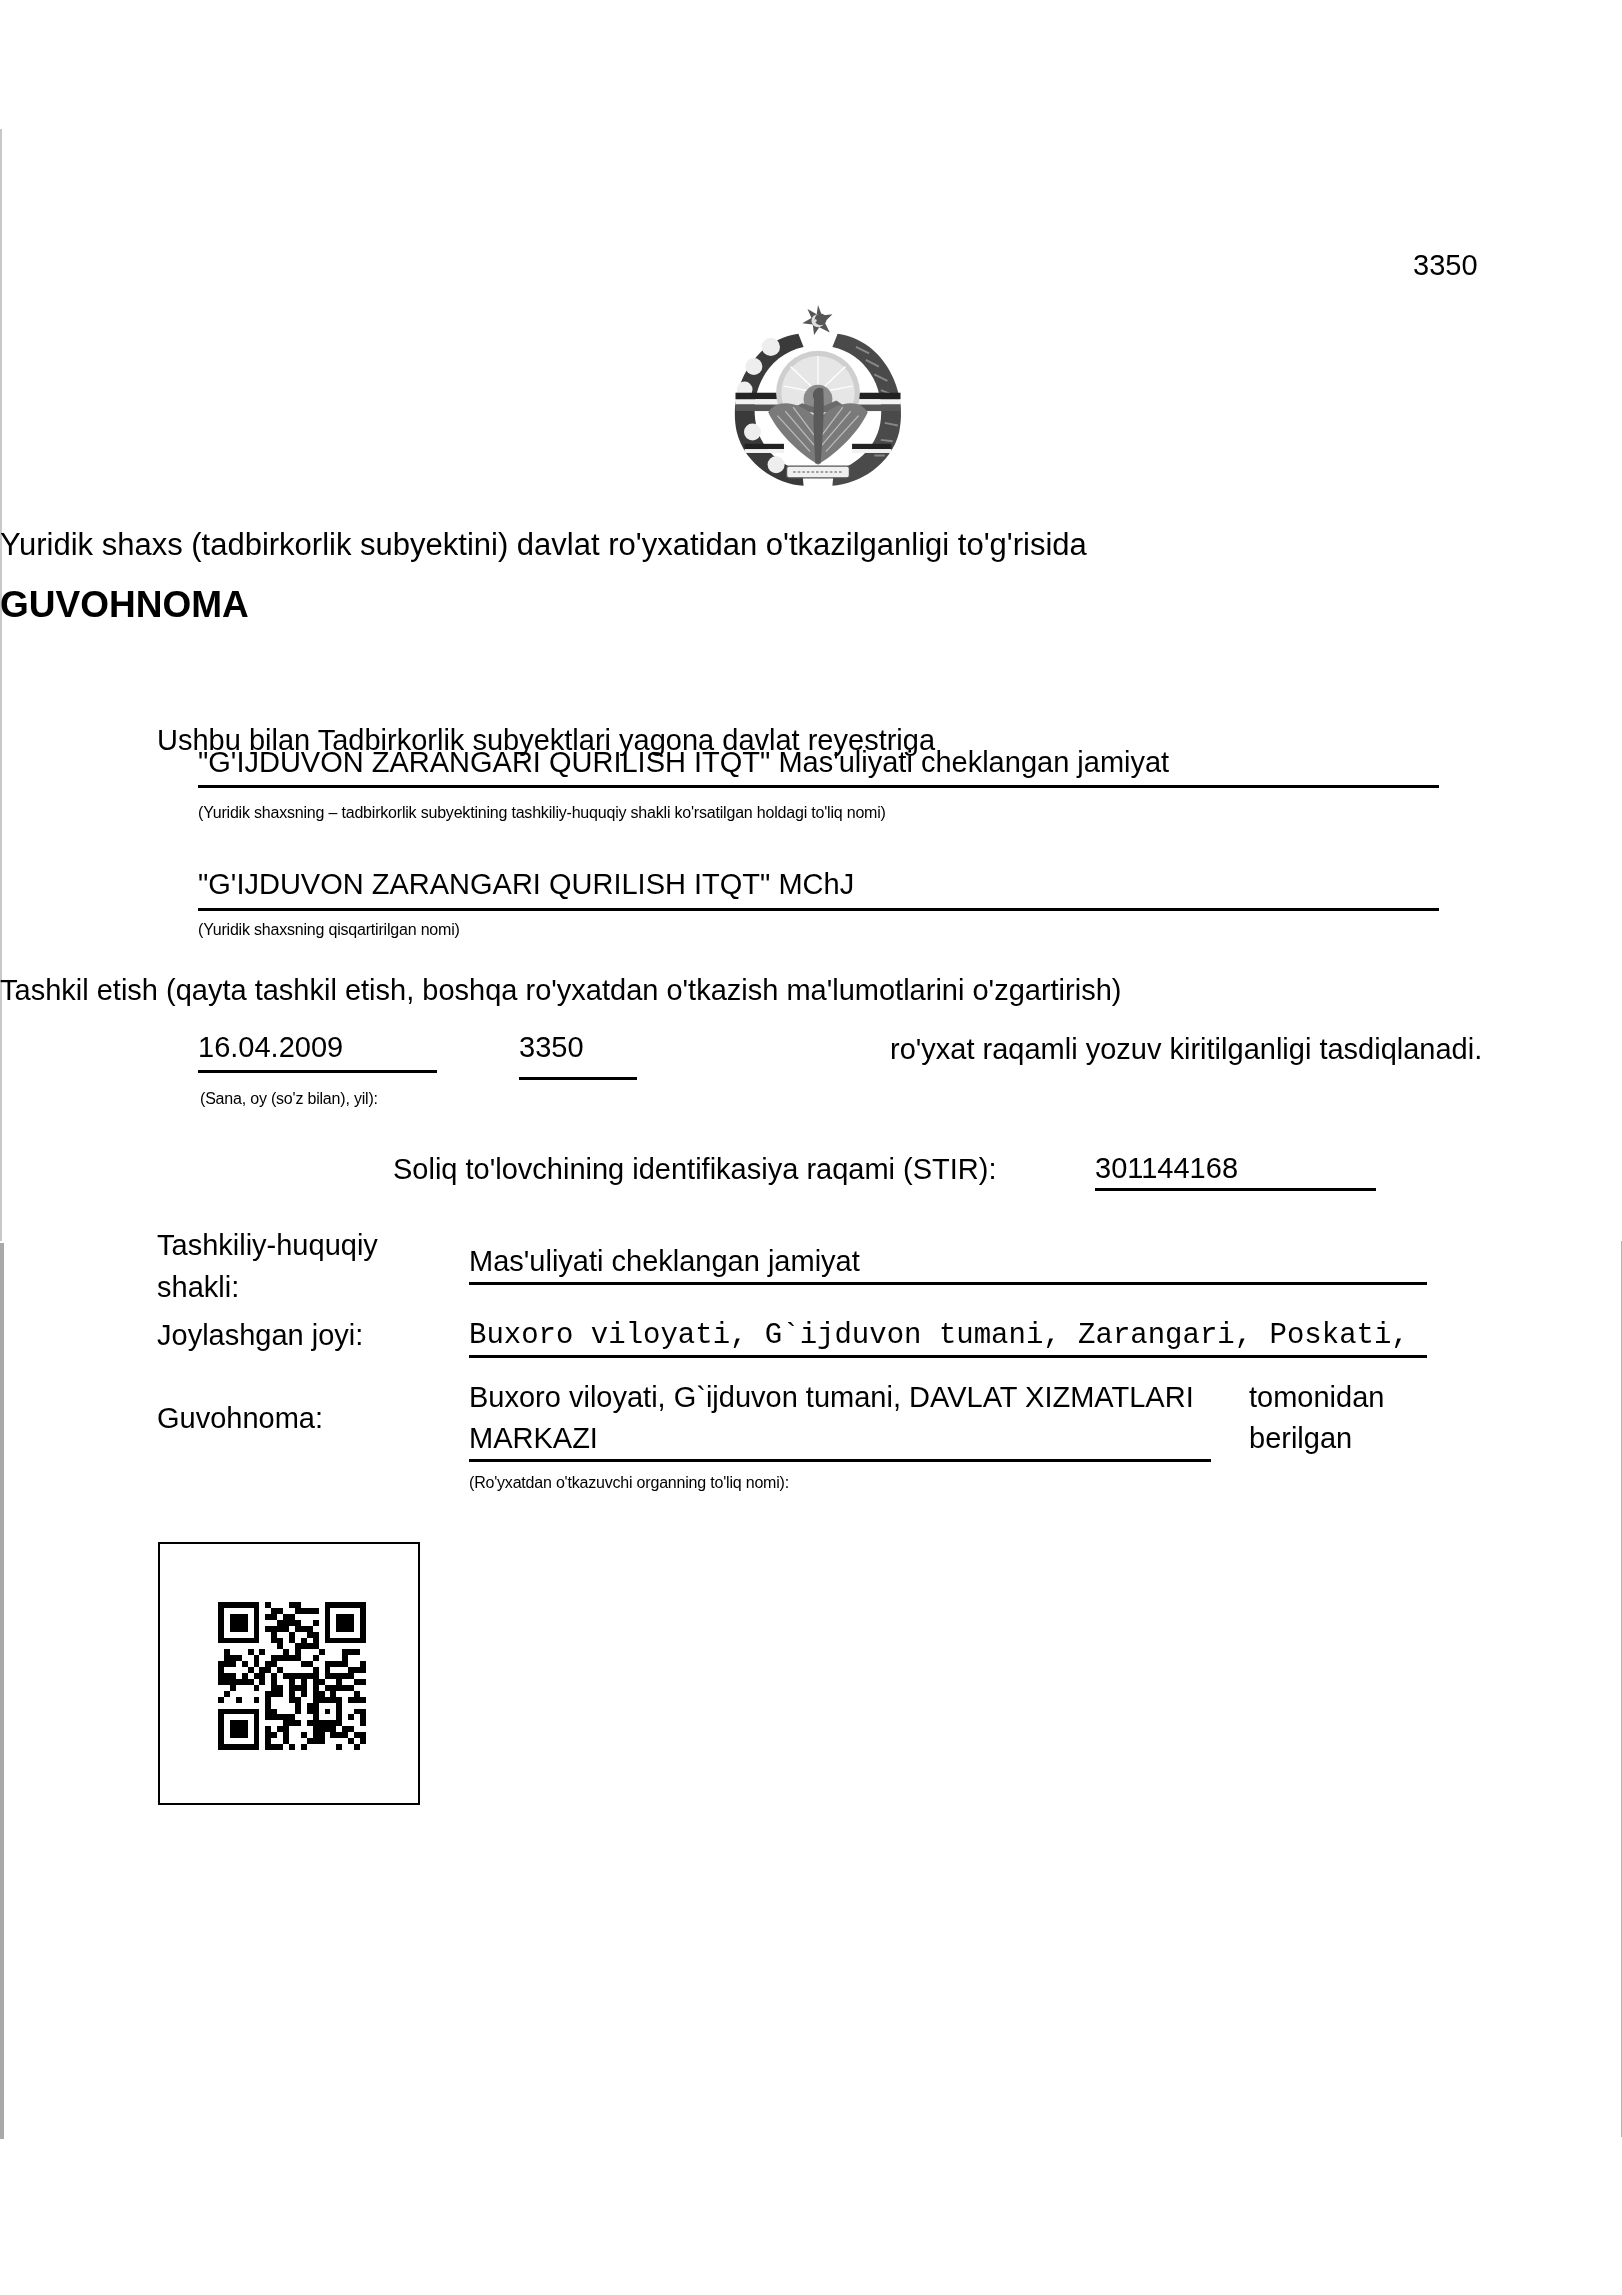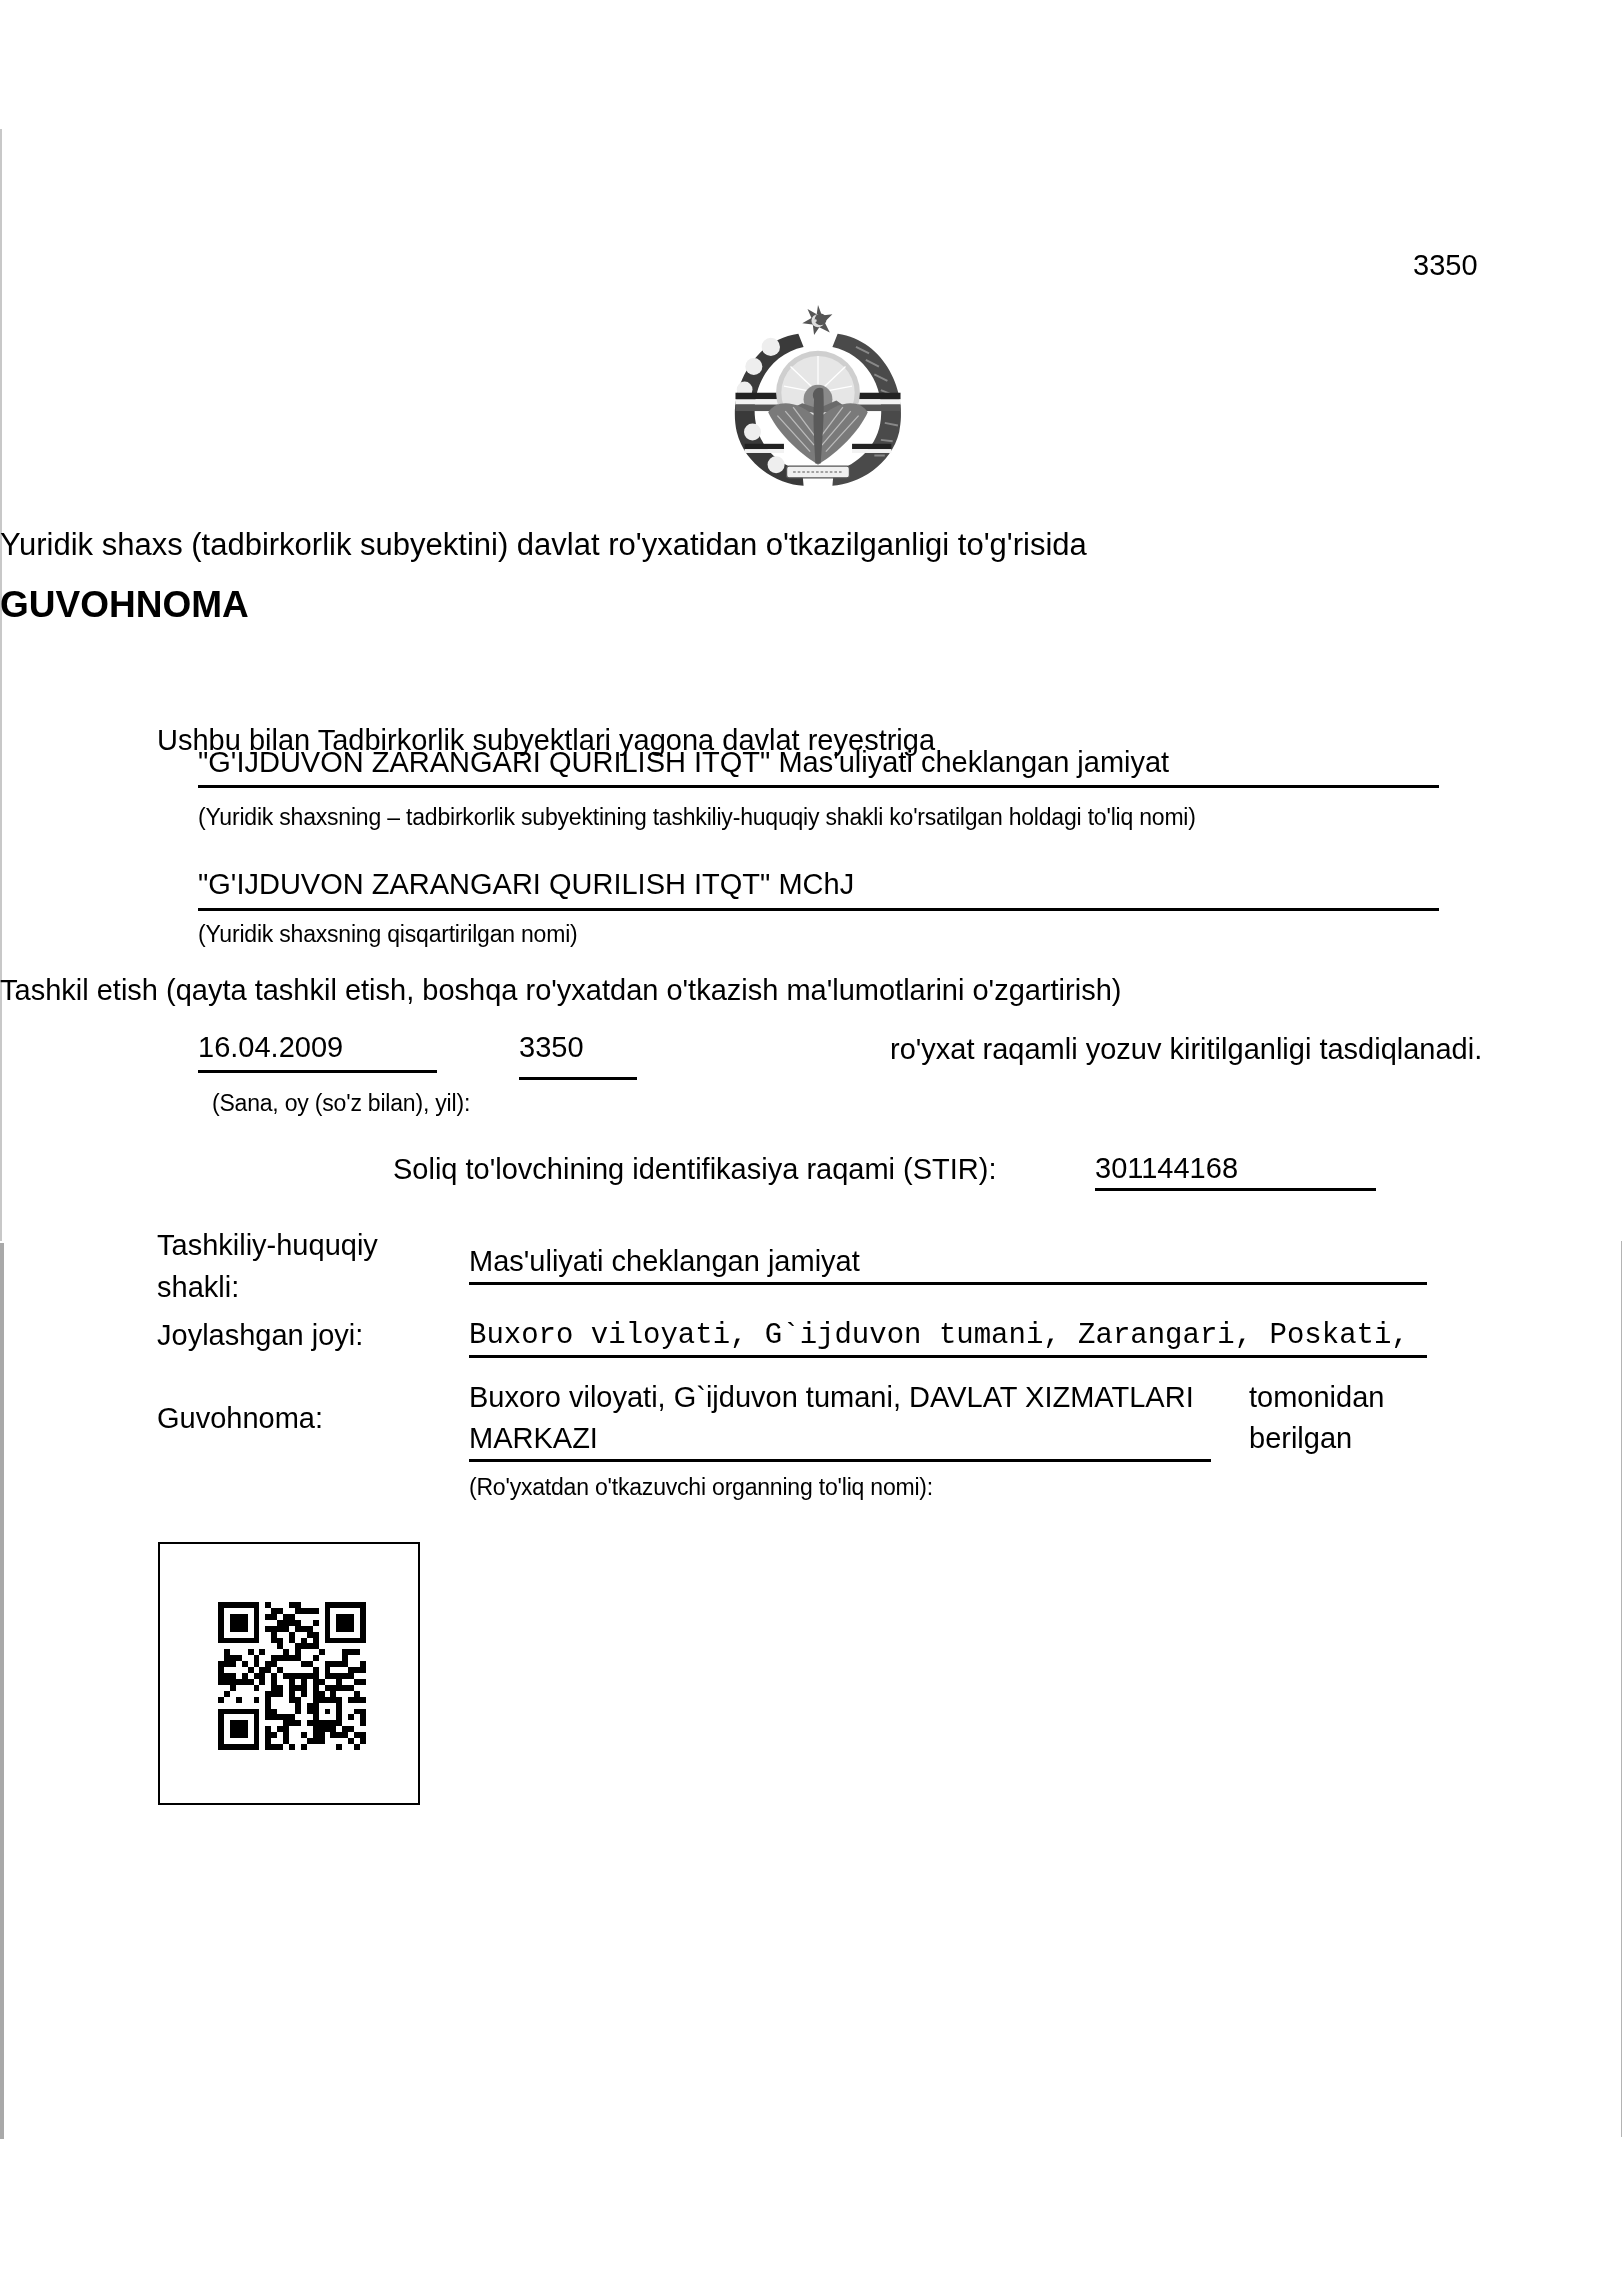--- a/index.html
+++ b/index.html
@@ -8,21 +8,21 @@
       font-family: "Liberation Sans", sans-serif; color: #000;
     }
     .edge { position: absolute; background: #b4b4b4; }
     .edge-left-top { left: 0; top: 129px; width: 2px; height: 1112px; background: #c8c8c8; }
     .edge-left-bottom { left: 0; top: 1243px; width: 3.9px; height: 896px; background: #a9a9a9; }
     .edge-right { left: 1621px; top: 1241px; width: 2px; height: 896px; background: #b4b4b4; }
 
     .abs { position: absolute; }
     .t44 { font-size: 29px; line-height: 1.15; }
     .t48 { font-size: 31px; line-height: 1.15; }
-    .t30 { font-size: 23px; line-height: 1.15; letter-spacing: -0.2px; }
+    .t30 { font-size: 16px; line-height: 1.15; letter-spacing: -0.2px; }
     .center { text-align: left; }
     .rule { position: absolute; height: 2.6px; background: #000; }
 
     #doc-number { left: 1413px; top: 249px; }
     #emblem { left: 725px; top: 301px; width: 186px; height: 190px; }
     #subtitle { left: 0; width: 1623px; top: 527px; }
     #title { left: 0; width: 1623px; top: 584px; font-weight: bold; font-size: 37px; }
 
     #intro { left: 157px; top: 696px; margin-top: 28px; }
     #full-name { left: 198px; width: 1241px; top: 746px; }
@@ -33,21 +33,21 @@
     #short-name-rule { left: 198px; width: 1241px; top: 908px; }
     #short-name-caption { left: 198px; width: 1241px; top: 921px; }
 
     #action { left: 0; width: 1623px; top: 974px; }
 
     #reg-date { left: 198px; width: 239px; top: 1031px; }
     #reg-date-rule { left: 198px; width: 239px; top: 1070px; }
     #reg-number { left: 519px; width: 118px; top: 1031px; }
     #reg-number-rule { left: 519px; width: 118px; top: 1077px; }
     #reg-confirm { left: 890px; top: 1033px; }
-    #date-caption { left: 200px; top: 1090px; margin-left: 12px; }
+    #date-caption { left: 200px; top: 1090px; }
 
     #stir-label { left: 393px; top: 1153px; }
     #stir-value { left: 1095px; width: 281px; top: 1152px; }
     #stir-rule { left: 1095px; width: 281px; top: 1188px; }
 
     #form-label { left: 157px; top: 1224px; line-height: 42px; }
     #form-value { left: 469px; width: 958px; top: 1245px; }
     #form-rule { left: 469px; width: 958px; top: 1282px; }
 
     #location-label { left: 157px; top: 1319px; }

